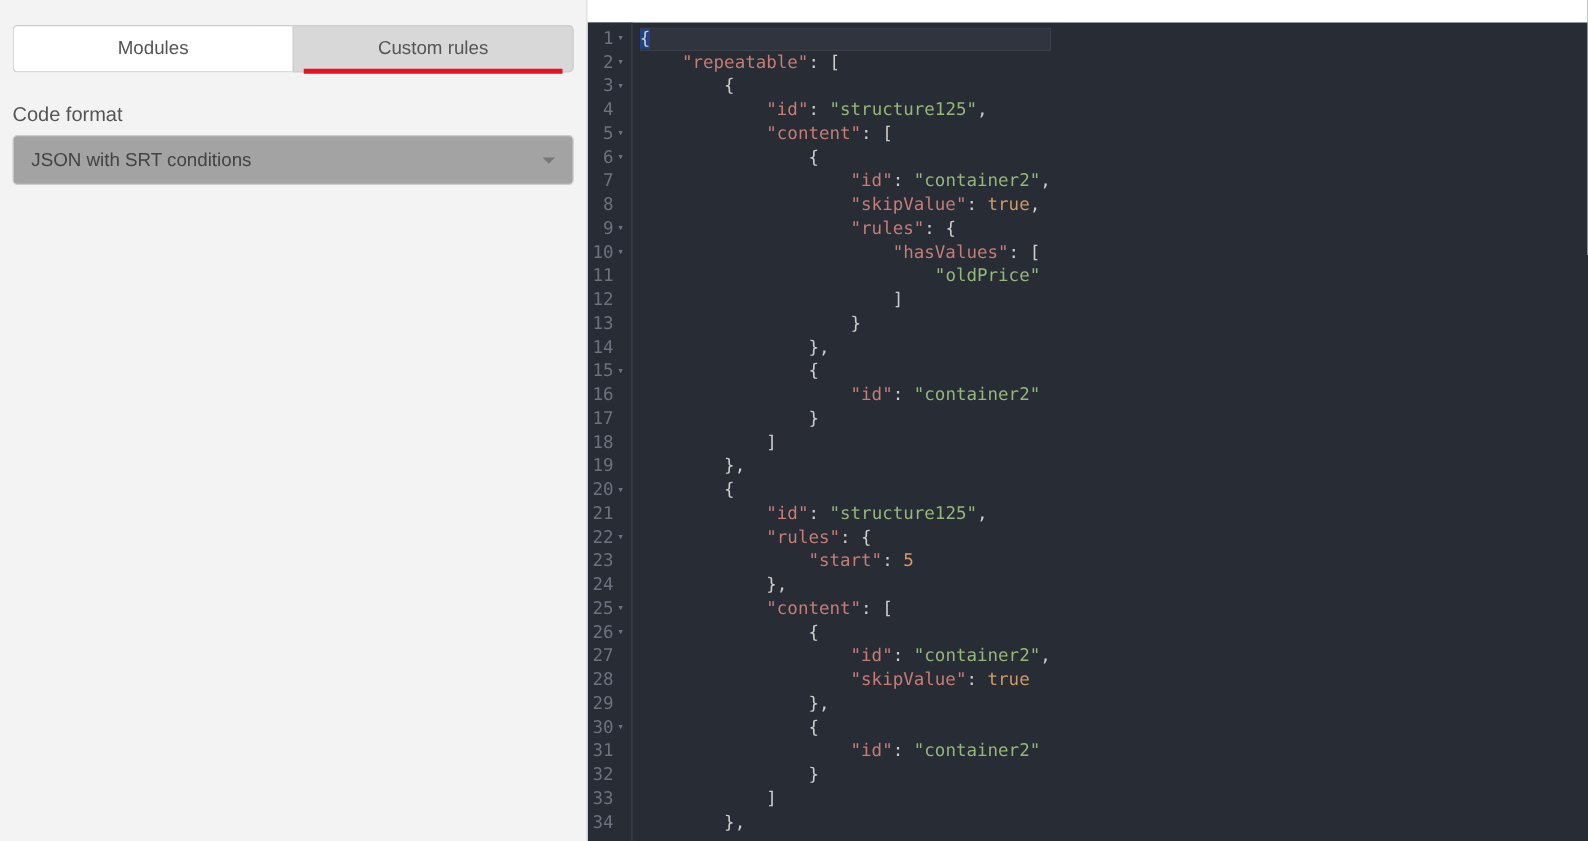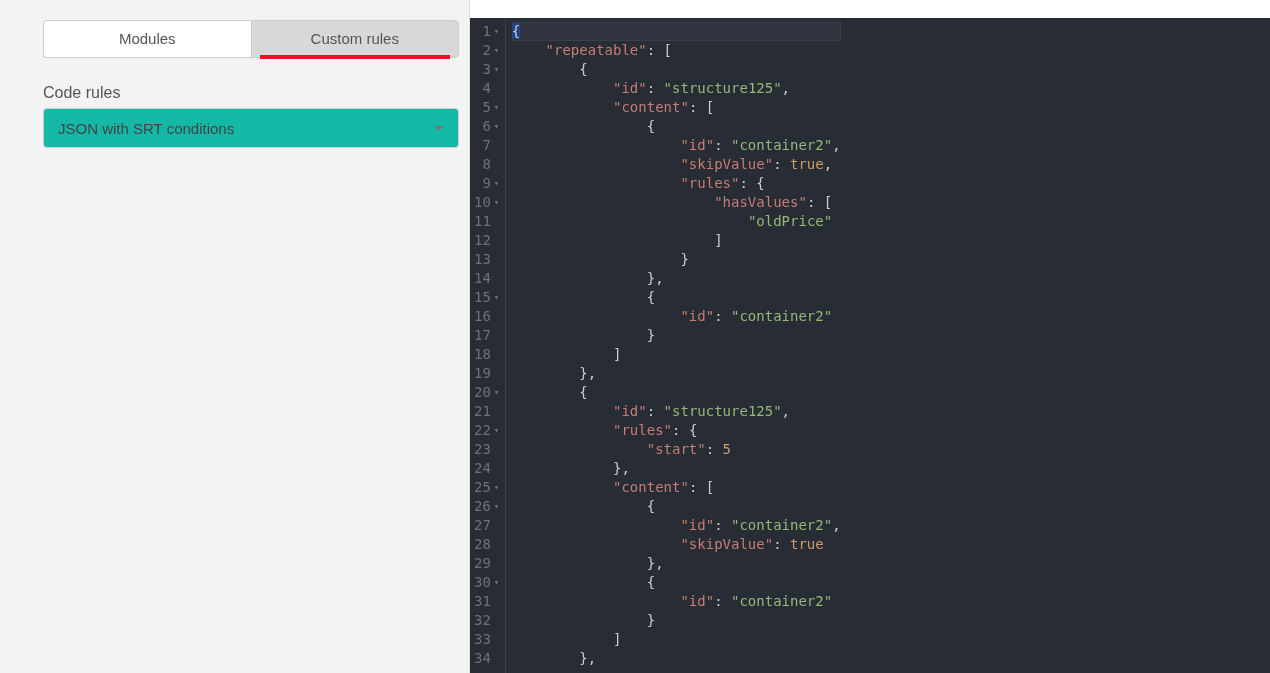--- a/index.html
+++ b/index.html
@@ -5,21 +5,20 @@
   * { box-sizing: border-box; margin: 0; padding: 0; }
   html, body { height: 100%; font-family: 'Segoe UI', Arial, sans-serif; overflow: hidden; }
   body { display: flex; width: 1270px; height: 673px; }
 
   
   .sidebar {
     width: 470px;
     background: #f3f3f3;
     border-right: 1px solid #e0e0e0;
     position: relative;
-    padding-left: 33px;
   }
   .tab-row {
     display: flex;
     padding: 20px 10px 0 10px;
     gap: 0;
   }
   .tab {
     flex: 1;
     height: 38px;
     border: 1px solid #ccc;
@@ -49,21 +48,21 @@
   .field-label {
     font-size: 16px;
     color: #555;
     padding: 26px 10px 6px 10px;
   }
   .dropdown {
     margin: 0 10px;
     height: 40px;
     border: 1px solid #ccc;
     border-radius: 4px;
-    background: #14b8a6;
+    background: #a3a3a3;
     display: flex;
     align-items: center;
     justify-content: space-between;
     padding: 0 14px;
     cursor: pointer;
     color: #444;
     font-size: 15px;
   }
   .caret {
     width: 0; height: 0;
@@ -135,21 +134,21 @@
 </style>
 </head>
 <body>
 
 <div class="sidebar">
   <div class="tab-row">
     <div class="tab left">Modules</div>
     <div class="tab right active">Custom rules</div>
   </div>
 
-  <div class="field-label">Code rules</div>
+  <div class="field-label">Code format</div>
 
   <div class="dropdown">
     <span>JSON with SRT conditions</span>
     <span class="caret"></span>
   </div>
 </div>
 
 <div class="code-area">
   <div class="top-strip"></div>
   <div class="editor">

